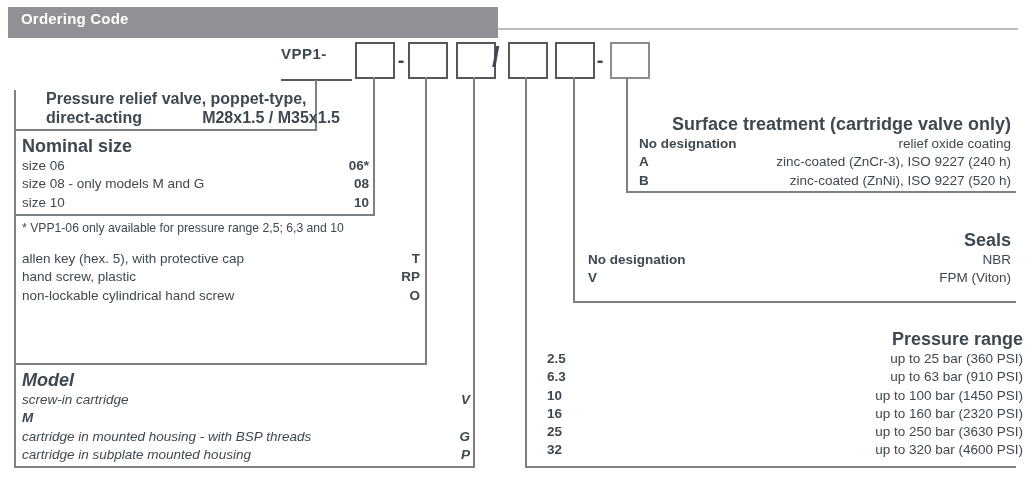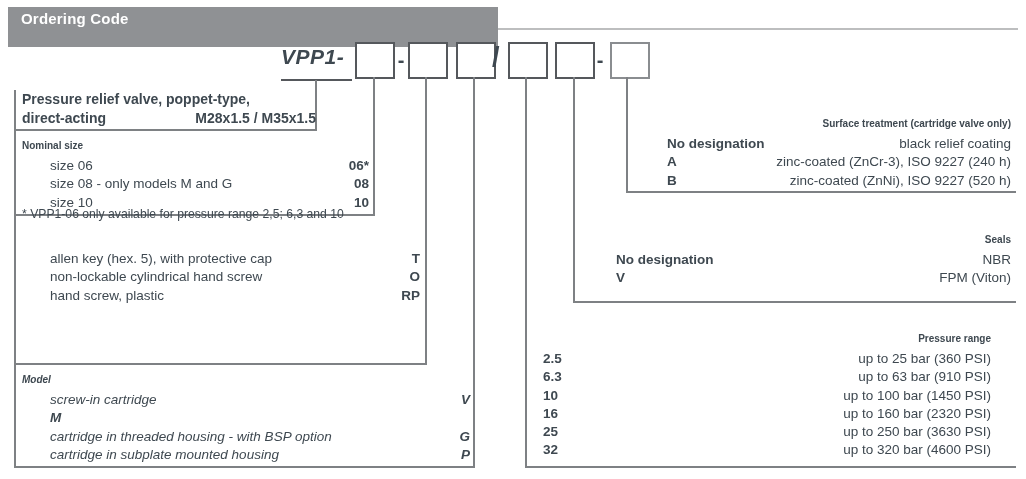--- a/index.html
+++ b/index.html
@@ -2,40 +2,40 @@
 <html><head>
 <meta charset="utf-8">
 <style>
   html,body{margin:0;padding:0;background:#fff;}
   #canvas{
     position:relative;width:1026px;height:479px;background:#ffffff;
     font-family:"Liberation Sans", sans-serif;color:#3E4850;overflow:hidden;
   }
   .abs{position:absolute;}
   
-  #hdr-bar{left:8px;top:7px;width:490px;height:40px;background:#8F9194;}
+  #hdr-bar{left:8px;top:7px;width:490px;height:31px;background:#8F9194;}
   #hdr-title{color:#ffffff;font-weight:bold;font-size:15px;line-height:23px;padding-left:13px;letter-spacing:.2px;}
   #hdr-rule{left:498px;top:28px;width:520px;height:2px;background:#BDBEBF;}
   
-  #code-prefix{left:281px;top:45px;font-size:21px;font-weight:bold;letter-spacing:.5px;font-style:italic;}
+  #code-prefix{left:281px;top:45px;font-size:15px;font-weight:bold;letter-spacing:.5px;}
   .cbox{width:36px;height:33px;border:2px solid #55585C;background:#fff;}
   .cbox.light{border-color:#8A8D90;}
   .csep{font-size:20px;font-weight:bold;width:14px;text-align:center;top:49px;}
   #code-slash{left:492px;top:42px;font-size:27px;font-weight:bold;}
   #prefix-underline{left:281px;top:79px;width:71px;height:2px;background:#55585C;}
   
   .vline{width:2px;background:#7E8184;}
   .hline{height:2px;background:#7E8184;}
   
   .section{font-size:13.5px;line-height:18.3px;}
-  .sec-title{font-weight:bold;font-size:10px;line-height:16px;margin:0 0 3px 0;}
+  .sec-title{font-weight:bold;font-size:18px;line-height:16px;margin:0 0 3px 0;}
   .sec-title.right{text-align:right;}
-  .row{display:flex;justify-content:space-between;align-items:baseline;margin-left:28px;}
+  .row{display:flex;justify-content:space-between;align-items:baseline;}
   .row .code{font-weight:bold;}
-  #product{font-weight:bold;font-size:14px;line-height:18.5px;}
+  #product{font-weight:bold;font-size:16px;line-height:18.5px;margin-left:24px;}
   #product .row2{display:flex;justify-content:space-between;}
   #footnote{font-size:12.2px;line-height:15px;}
 </style>
 </head>
 <body>
 
 <div id="canvas">
 
   <div class="abs" id="hdr-bar">
     <div id="hdr-title">Ordering Code</div>
@@ -88,61 +88,61 @@
     </div>
     <div class="row">
       <span class="label">size 08 - only models M and G</span>
       <span class="code">08</span>
     </div>
     <div class="row">
       <span class="label">size 10</span>
       <span class="code">10</span>
     </div>
   </div>
-  <div class="abs" id="footnote" style="left:22px;top:207px;width:400px;">* VPP1-06 only available for pressure range 2,5; 6,3 and 10</div>
+  <div class="abs" id="footnote" style="left:22px;top:221px;width:400px;">* VPP1-06 only available for pressure range 2,5; 6,3 and 10</div>
 
   <div class="abs section" style="left:22px;top:250px;width:398px;">
     <div class="row">
       <span class="label">allen key (hex. 5), with protective cap</span>
       <span class="code">T</span>
     </div>
     <div class="row">
+      <span class="label">hand screw, plastic</span>
+      <span class="code">RP</span>
+    </div>
+    <div class="row">
       <span class="label">non-lockable cylindrical hand screw</span>
       <span class="code">O</span>
-    </div>
-    <div class="row">
-      <span class="label">hand screw, plastic</span>
-      <span class="code">RP</span>
     </div>
   </div>
 
   <div class="abs section" style="left:22px;top:372px;width:448px;font-style:italic;">
     <div class="sec-title">Model</div>
     <div class="row">
       <span class="label">screw-in cartridge</span>
       <span class="code">V</span>
     </div>
     <div class="row">
       <span class="code">M</span>
     </div>
     <div class="row">
-      <span class="label">cartridge in threaded housing - with BSP option</span>
+      <span class="label">cartridge in mounted housing - with BSP threads</span>
       <span class="code">G</span>
     </div>
     <div class="row">
       <span class="label">cartridge in subplate mounted housing</span>
       <span class="code">P</span>
     </div>
   </div>
 
   <div class="abs section" style="left:639px;top:116px;width:372px;">
     <div class="sec-title right">Surface treatment (cartridge valve only)</div>
     <div class="row">
       <span class="code">No designation</span>
-      <span class="label">black relief coating</span>
+      <span class="label">relief oxide coating</span>
     </div>
     <div class="row">
       <span class="code">A</span>
       <span class="label">zinc-coated (ZnCr-3), ISO 9227 (240 h)</span>
     </div>
     <div class="row">
       <span class="code">B</span>
       <span class="label">zinc-coated (ZnNi), ISO 9227 (520 h)</span>
     </div>
   </div>
@@ -152,21 +152,21 @@
     <div class="row">
       <span class="code">No designation</span>
       <span class="label">NBR</span>
     </div>
     <div class="row">
       <span class="code">V</span>
       <span class="label">FPM (Viton)</span>
     </div>
   </div>
 
-  <div class="abs section" style="left:515px;top:331px;width:476px;">
+  <div class="abs section" style="left:547px;top:331px;width:476px;">
     <div class="sec-title right">Pressure range</div>
     <div class="row">
       <span class="code">2.5</span>
       <span class="label">up to 25 bar (360 PSI)</span>
     </div>
     <div class="row">
       <span class="code">6.3</span>
       <span class="label">up to 63 bar (910 PSI)</span>
     </div>
     <div class="row">

